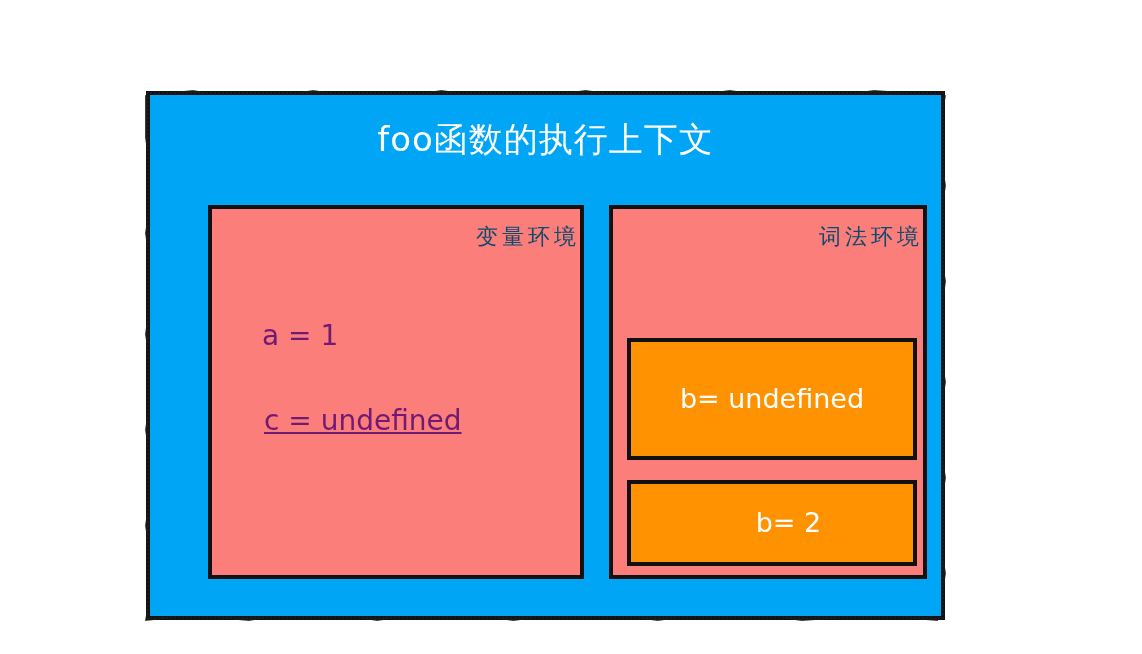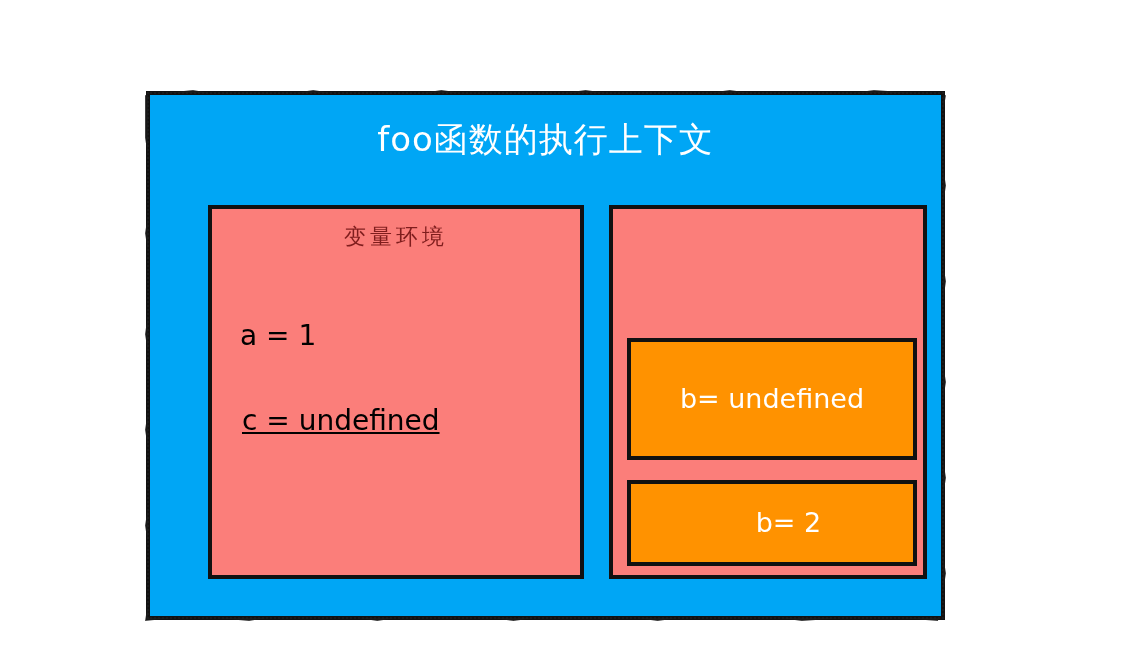--- a/index.html
+++ b/index.html
@@ -95,35 +95,36 @@
     top: 110px;
     width: 318px;
     height: 374px;
   }
 
   .env-title {
     position: absolute;
     left: 0;
     top: 14px;
     width: 100%;
-    text-align: center;
-    color: #7f1d1d;
+    text-align: right;
+    color: #0c4a6e;
     font-size: 22px;
     line-height: 28px;
     letter-spacing: 4px;
     white-space: nowrap;
   }
 
   
   .var-entry {
     position: absolute;
-    color: #000000;
+    color: #701a75;
     font-size: 28px;
     line-height: 32px;
     white-space: nowrap;
+    margin-left: 22px;
   }
   .var-entry.e0 { left: 28px; top: 111px; }
   .var-entry.e1 { left: 30px; top: 196px; text-decoration: underline; }
 
   
   .binding-box {
     position: absolute;
     background: #ff9200;
     border: 4px solid #111111;
     box-sizing: border-box;
@@ -163,20 +164,21 @@
 
     <div class="env-panel variable">
       <div class="env-title">变量环境</div>
 
       <div class="var-entry e0">a = 1</div>
 
       <div class="var-entry e1">c = undefined</div>
     </div>
 
     <div class="env-panel lexical">
+      <div class="env-title">词法环境</div>
 
       <div class="binding-box b0">
         <div class="binding-line">b= undefined</div>
       </div>
 
       <div class="binding-box b1">
         <div class="binding-line">b= 2</div>
       </div>
     </div>
 

